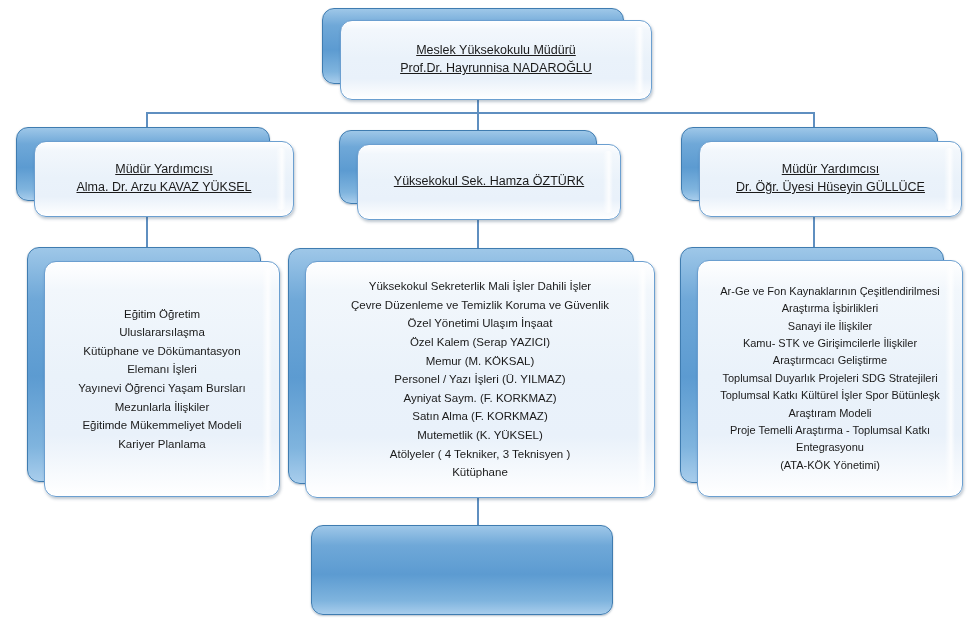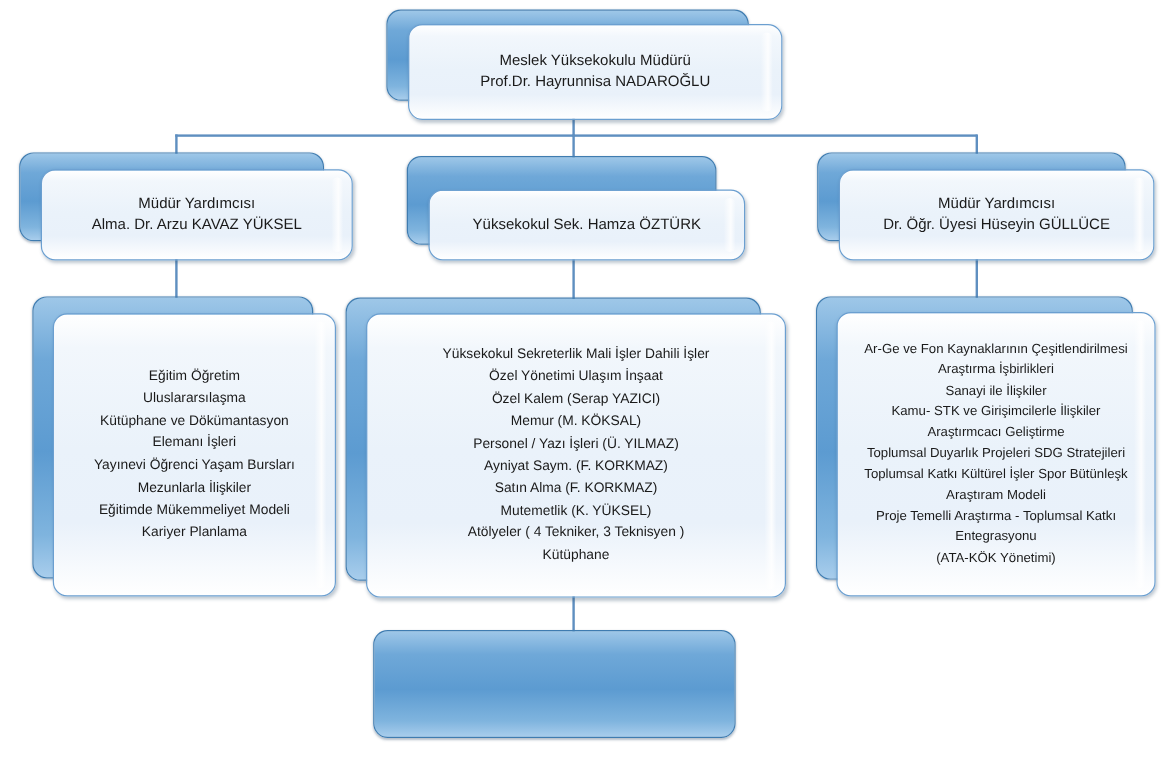--- a/index.html
+++ b/index.html
@@ -90,21 +90,21 @@
     color: #1a1a1a;
   }
   .node .line {
     display: block;
     line-height: 1.42;
     white-space: nowrap;
   }
   .node .line.wrap { white-space: normal; }
 
   
-  .node.title .line { font-size: 12.5px; }
+  .node.title .line { font-size: 12.5px; text-decoration: underline; }
   
   .node.list .line { font-size: 11.5px; line-height: 1.62; }
   .node.list.dense .line { font-size: 11px; line-height: 1.58; }
   .node.bottom .line { font-size: 12px; line-height: 1.72; }
 </style>
 </head>
 <body>
 
 <div id="chart-canvas">
 
@@ -135,21 +135,21 @@
     <div class="card" style="left:18px; top:14px; width:260px; height:76px;">
       <div class="inner">
         <span class="line">Müdür Yardımcısı</span>
         <span class="line">Alma. Dr. Arzu KAVAZ YÜKSEL</span>
       </div>
     </div>
   </div>
 
   <div class="node title" style="left:339px; top:130px; width:282px; height:90px;">
     <div class="plate" style="width:256px; height:72px;"></div>
-    <div class="card" style="left:18px; top:28px; width:264px; height:59px;">
+    <div class="card" style="left:18px; top:14px; width:264px; height:76px;">
       <div class="inner">
         <span class="line">Yüksekokul Sek. Hamza ÖZTÜRK</span>
       </div>
     </div>
   </div>
 
   <div class="node title" style="left:681px; top:127px; width:281px; height:90px;">
     <div class="plate" style="width:255px; height:72px;"></div>
     <div class="card" style="left:18px; top:14px; width:263px; height:76px;">
       <div class="inner">
@@ -173,20 +173,21 @@
         <span class="line">Kariyer Planlama</span>
       </div>
     </div>
   </div>
 
   <div class="node list" style="left:288px; top:248px; width:367px; height:250px;">
     <div class="plate" style="width:344px; height:234px;"></div>
     <div class="card" style="left:17px; top:13px; width:350px; height:237px;">
       <div class="inner">
         <span class="line">Yüksekokul Sekreterlik Mali İşler Dahili İşler</span>
+        <span class="line">Çevre Düzenleme ve Temizlik Koruma ve Güvenlik</span>
         <span class="line">Özel Yönetimi Ulaşım İnşaat</span>
         <span class="line">Özel Kalem  (Serap YAZICI)</span>
         <span class="line">Memur (M. KÖKSAL)</span>
         <span class="line">Personel / Yazı İşleri (Ü. YILMAZ)</span>
         <span class="line">Ayniyat Saym. (F. KORKMAZ)</span>
         <span class="line">Satın Alma (F. KORKMAZ)</span>
         <span class="line">Mutemetlik (K. YÜKSEL)</span>
         <span class="line">Atölyeler ( 4 Tekniker, 3 Teknisyen )</span>
         <span class="line">Kütüphane</span>
       </div>

